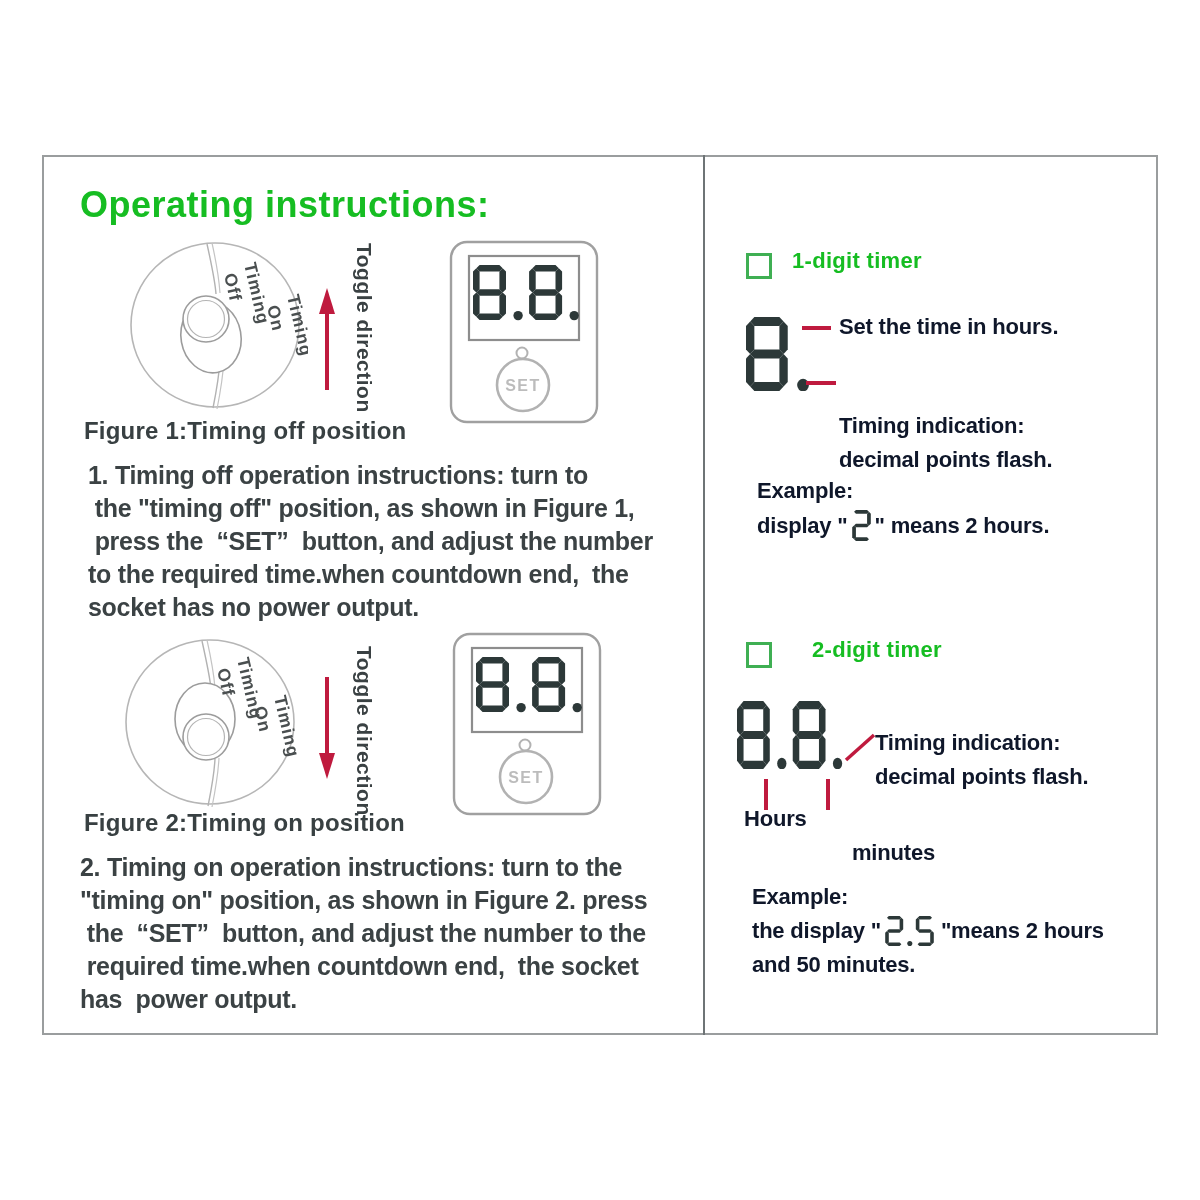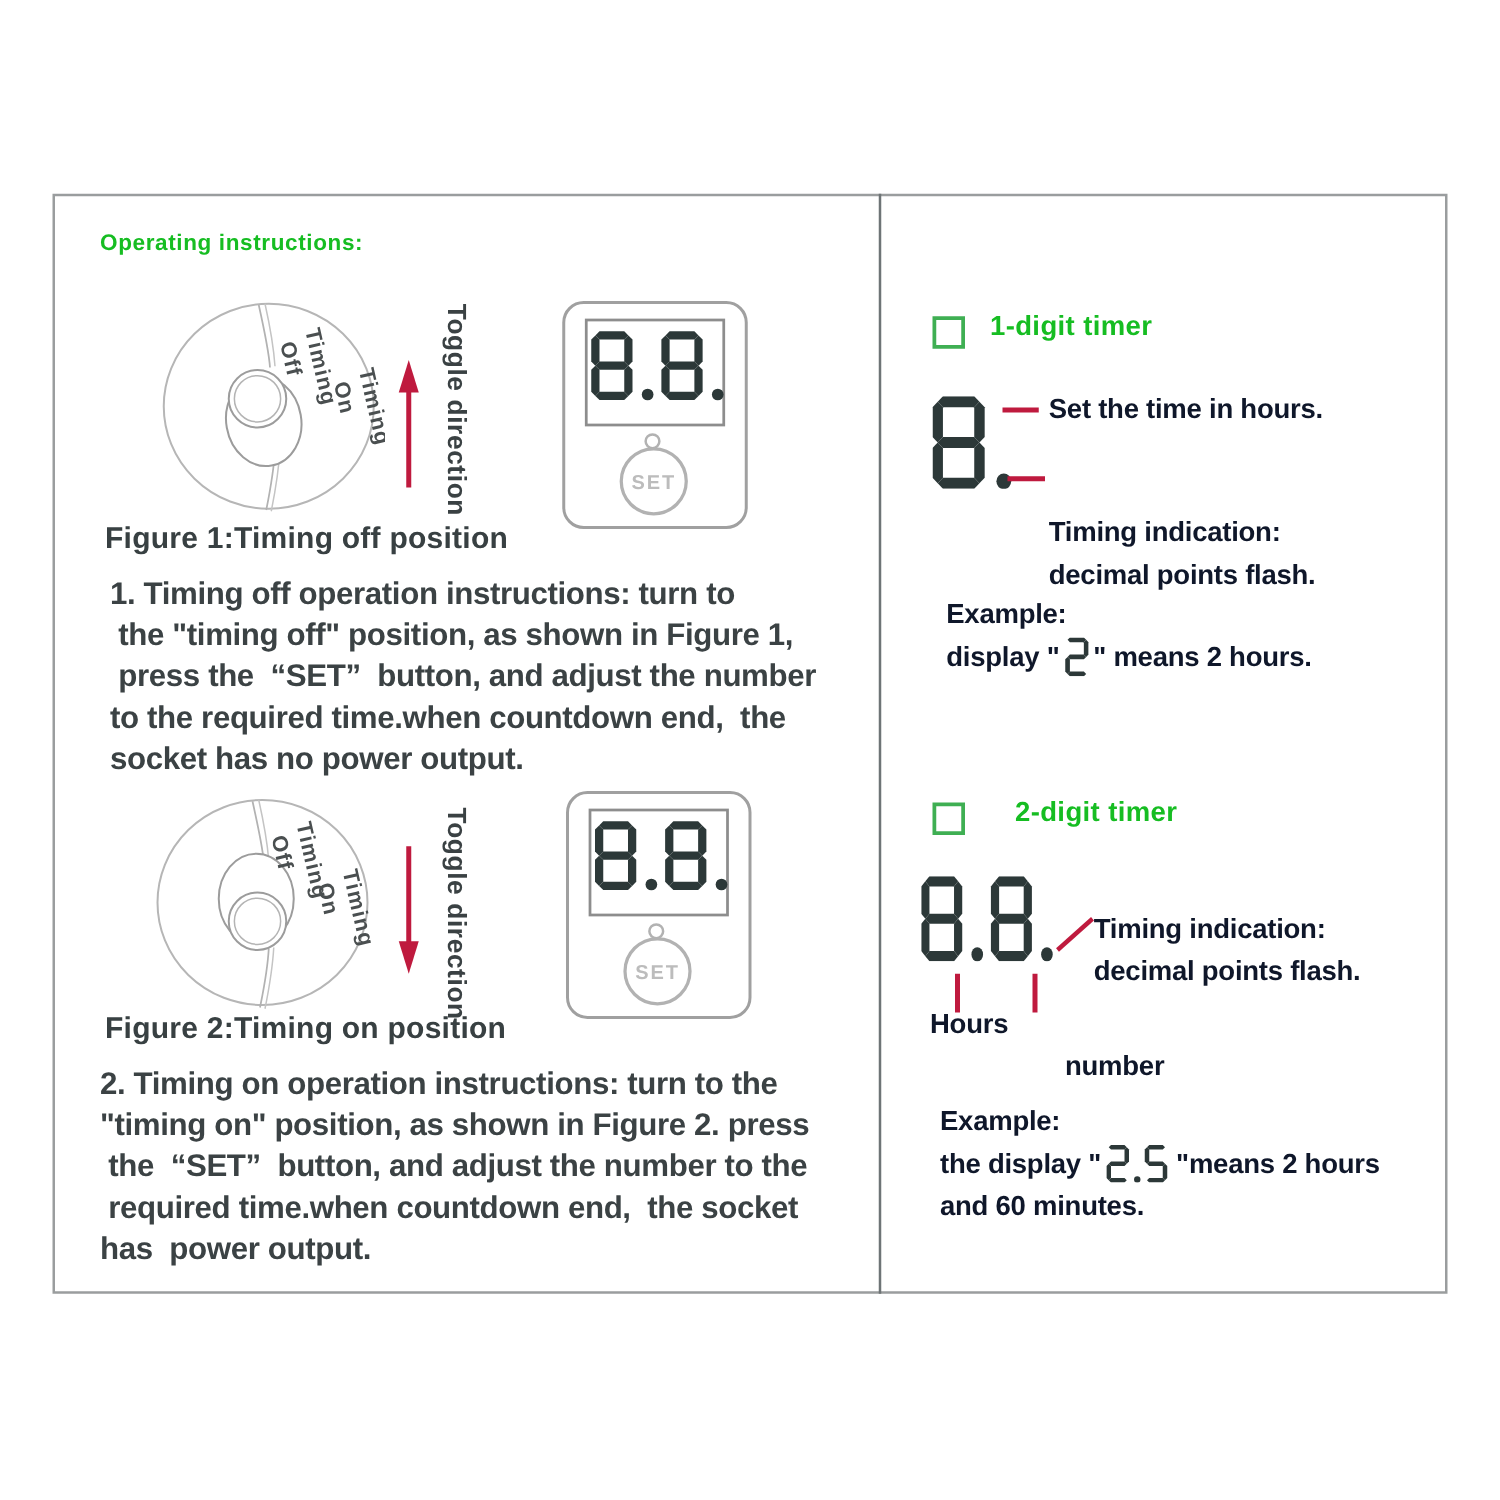--- a/index.html
+++ b/index.html
@@ -3,21 +3,21 @@
 <meta charset="utf-8">
 <style>
   html,body{margin:0;padding:0;background:#fff;}
   body{width:1200px;height:1200px;position:relative;font-family:"Liberation Sans",sans-serif;
        -webkit-font-smoothing:antialiased;}
   .stage{position:absolute;left:0;top:0;width:1200px;height:1200px;overflow:hidden;}
   .panel{position:absolute;left:42px;top:155px;width:1116px;height:880px;
          border:2px solid #9a9d9e;background:#fff;box-sizing:border-box;}
   .divider{position:absolute;left:703px;top:155px;width:2px;height:880px;background:#6e7476;}
   .abs{position:absolute;}
-  .green-h{color:#16bd22;font-weight:bold;font-size:18px;letter-spacing:.5px;}
+  .green-h{color:#16bd22;font-weight:bold;font-size:36px;letter-spacing:.5px;}
   .green-t{color:#16bd22;font-weight:bold;font-size:22px;letter-spacing:.3px;}
   .cap{color:#384042;font-weight:bold;font-size:24px;letter-spacing:.2px;}
   .para{color:#3b4244;font-weight:bold;font-size:25px;line-height:33px;letter-spacing:-.3px;white-space:pre;}
   .rtext{color:#0f172a;font-weight:bold;font-size:22px;letter-spacing:-.2px;}
   .rline{line-height:34px;margin-top:40px;}
   .toggle-label{color:#3a4143;font-weight:bold;font-size:21px;letter-spacing:.5px;
                 transform:rotate(90deg);transform-origin:0 0;white-space:nowrap;}
   .checkbox{width:26px;height:26px;border:3px solid #3faf53;box-sizing:border-box;background:#fff;}
   .redbar{background:#bf1a3e;}
   .seg{fill:#2c3838;}
@@ -197,28 +197,28 @@
   <div class="abs rtext rline" style="left:875px;top:686px;">
     <div>Timing indication:</div>
     <div>decimal points flash.</div>
   </div>
   <svg class="abs" style="left:840px;top:730px;" width="40" height="36" viewBox="0 0 40 36">
     <line x1="6" y1="30" x2="34" y2="5" stroke="#bf1a3e" stroke-width="3.5"></line>
   </svg>
   <div class="abs redbar" style="left:764px;top:779px;width:4px;height:31px;"></div>
   <div class="abs redbar" style="left:826px;top:779px;width:4px;height:31px;"></div>
   <div class="abs rtext" style="left:732px;top:806px;margin-left:12px;">Hours</div>
-  <div class="abs rtext" style="left:852px;top:840px;">number</div>
+  <div class="abs rtext" style="left:852px;top:840px;">minutes</div>
 
   <div class="abs rtext" style="left:752px;top:884px;">Example:</div>
   <div class="abs rtext exline" style="left:752px;top:916px;">
     <span>the display "</span>
     <svg width="52" height="30" viewBox="0 0 172 100">
         <g class="seg">
           <use href="#seg2" xlink:href="#seg2" x="0"></use>
           <circle cx="82" cy="92" r="8.5"></circle>
           <use href="#seg5" xlink:href="#seg5" x="102"></use>
         </g>
       </svg>
     <span>"means 2 hours</span>
   </div>
-  <div class="abs rtext" style="left:752px;top:952px;">and 60 minutes.</div>
+  <div class="abs rtext" style="left:752px;top:952px;">and 50 minutes.</div>
 </div>
 
 </body></html>

